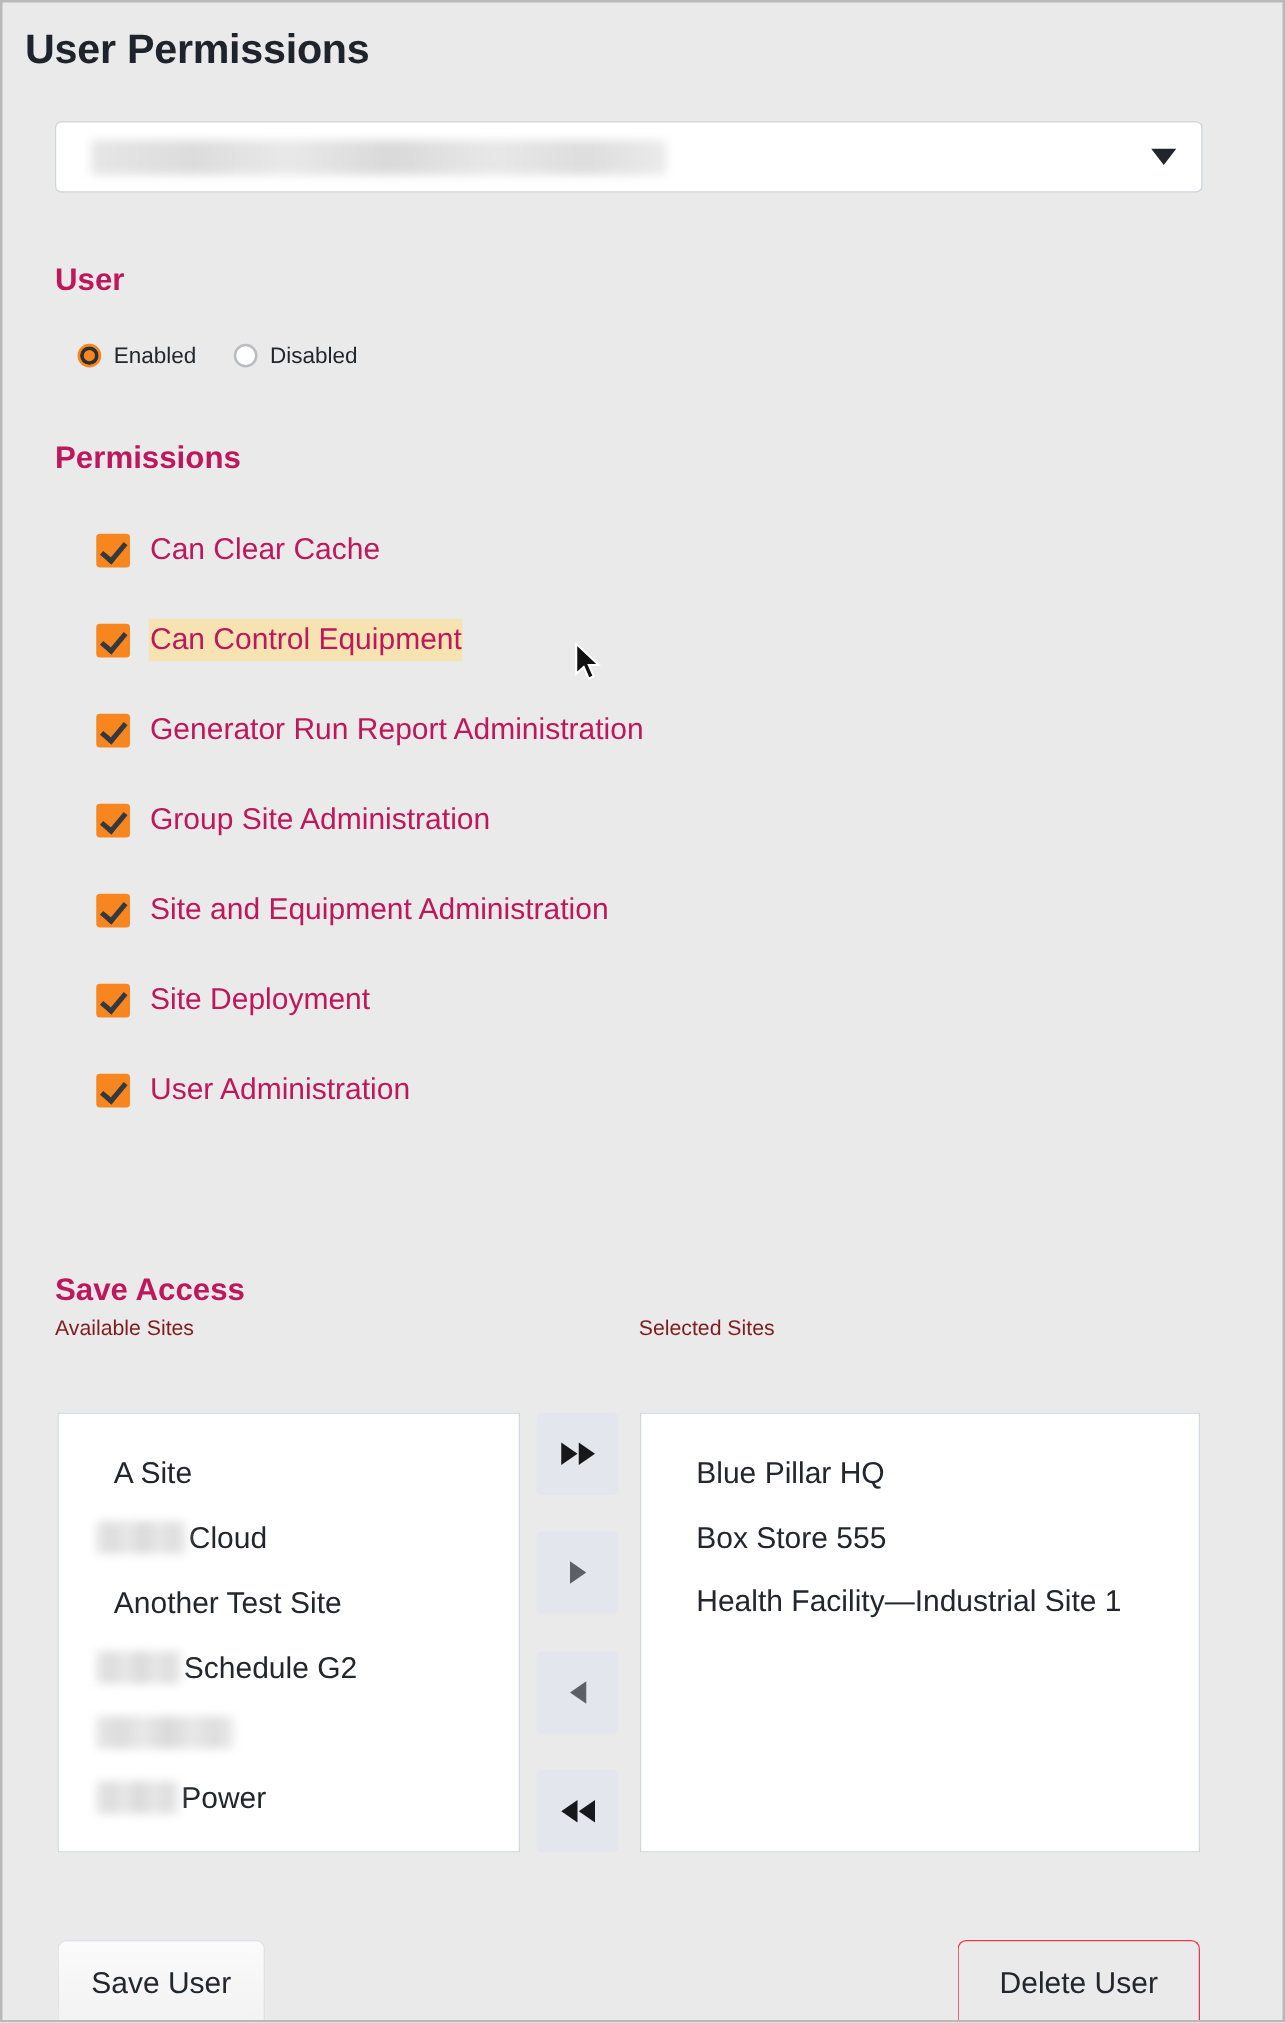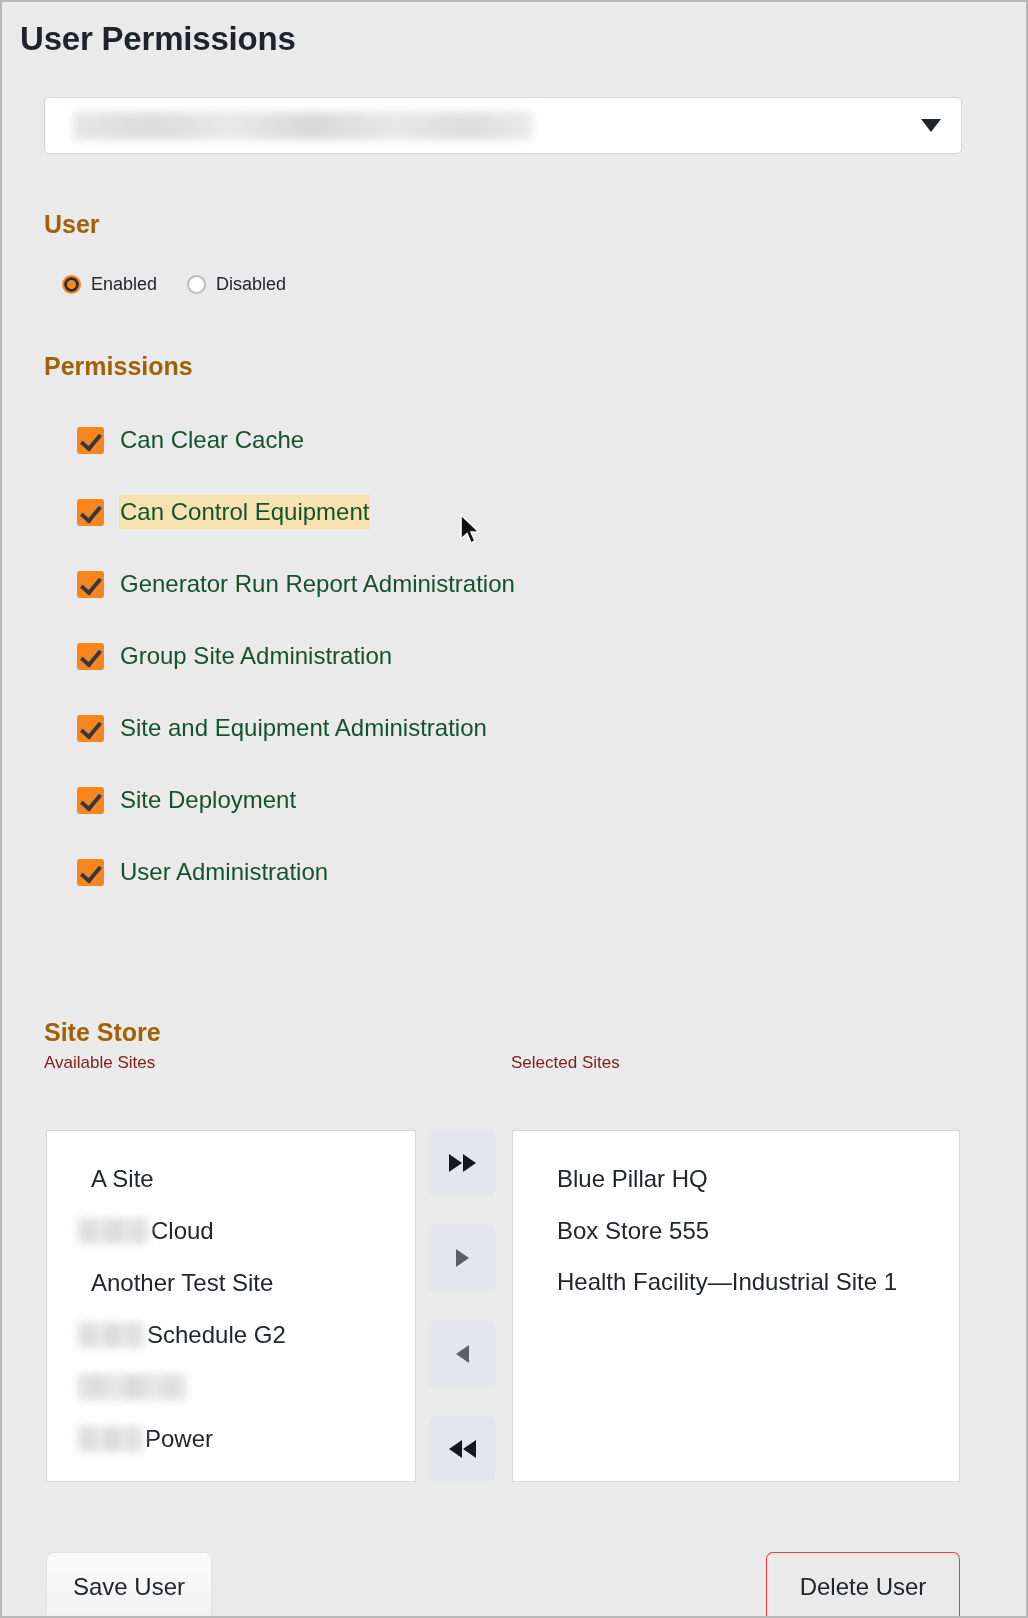--- a/index.html
+++ b/index.html
@@ -68,21 +68,21 @@
     border-right: 10px solid transparent;
     border-top: 13px solid #21252c;
     margin-right: 6px;
   }
 
   
   .section-heading {
     position: absolute;
     font-size: 25px;
     font-weight: bold;
-    color: #a16207;
+    color: #be185d;
     left: 42px;
   }
   #h-user       { top: 208px; }
   #h-perms      { top: 350px; }
   #h-siteaccess { top: 1016px; }
 
   
   .radio-row {
     position: absolute;
     left: 60px;
@@ -138,21 +138,21 @@
     content: "";
     position: absolute;
     left: 8px; top: 3px;
     width: 8px; height: 16px;
     border: solid #34383f;
     border-width: 0 4px 4px 0;
     transform: rotate(40deg);
   }
   .perm-label {
     font-size: 24px;
-    color: #14532d;
+    color: #be185d;
     white-space: nowrap;
     line-height: 30px;
     padding: 2px 1px;
   }
   .perm-label.highlighted {
     background: #f7e3b2;
   }
 
   
   .col-label {
@@ -345,21 +345,21 @@
     <div class="perm-row">
       <span class="checkbox"></span>
       <span class="perm-label">Site Deployment</span>
     </div>
     <div class="perm-row">
       <span class="checkbox"></span>
       <span class="perm-label">User Administration</span>
     </div>
   </div>
 
-  <div class="section-heading" id="h-siteaccess">Site Store</div>
+  <div class="section-heading" id="h-siteaccess">Save Access</div>
 
   <div class="col-label" id="lbl-available">Available Sites</div>
   <div class="col-label" id="lbl-selected">Selected Sites</div>
 
   <div class="listbox" id="listbox-available">
     <div class="list-item indent-0">A Site</div>
     <div class="list-item indent-1"><span class="redacted r-md"></span><span>Cloud</span></div>
     <div class="list-item indent-0">Another Test Site</div>
     <div class="list-item indent-1"><span class="redacted r-xl"></span><span>Schedule G2</span></div>
     <div class="list-item indent-1" style="padding-left:30px"><span class="redacted r-lg"></span></div>

